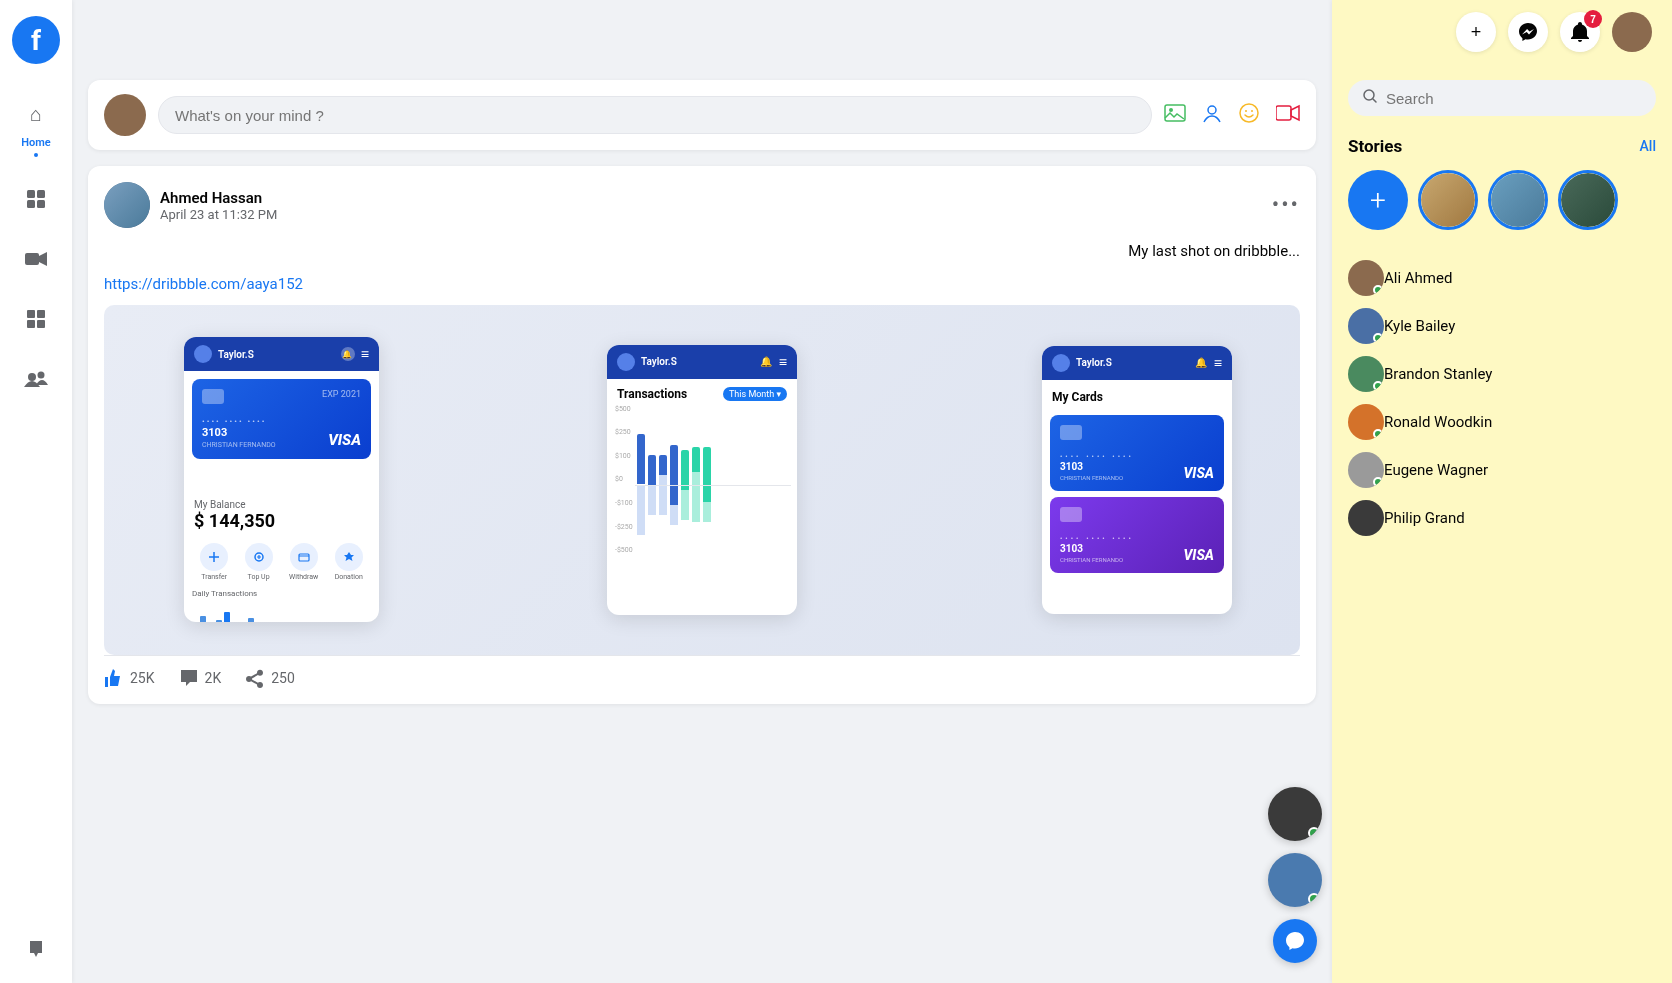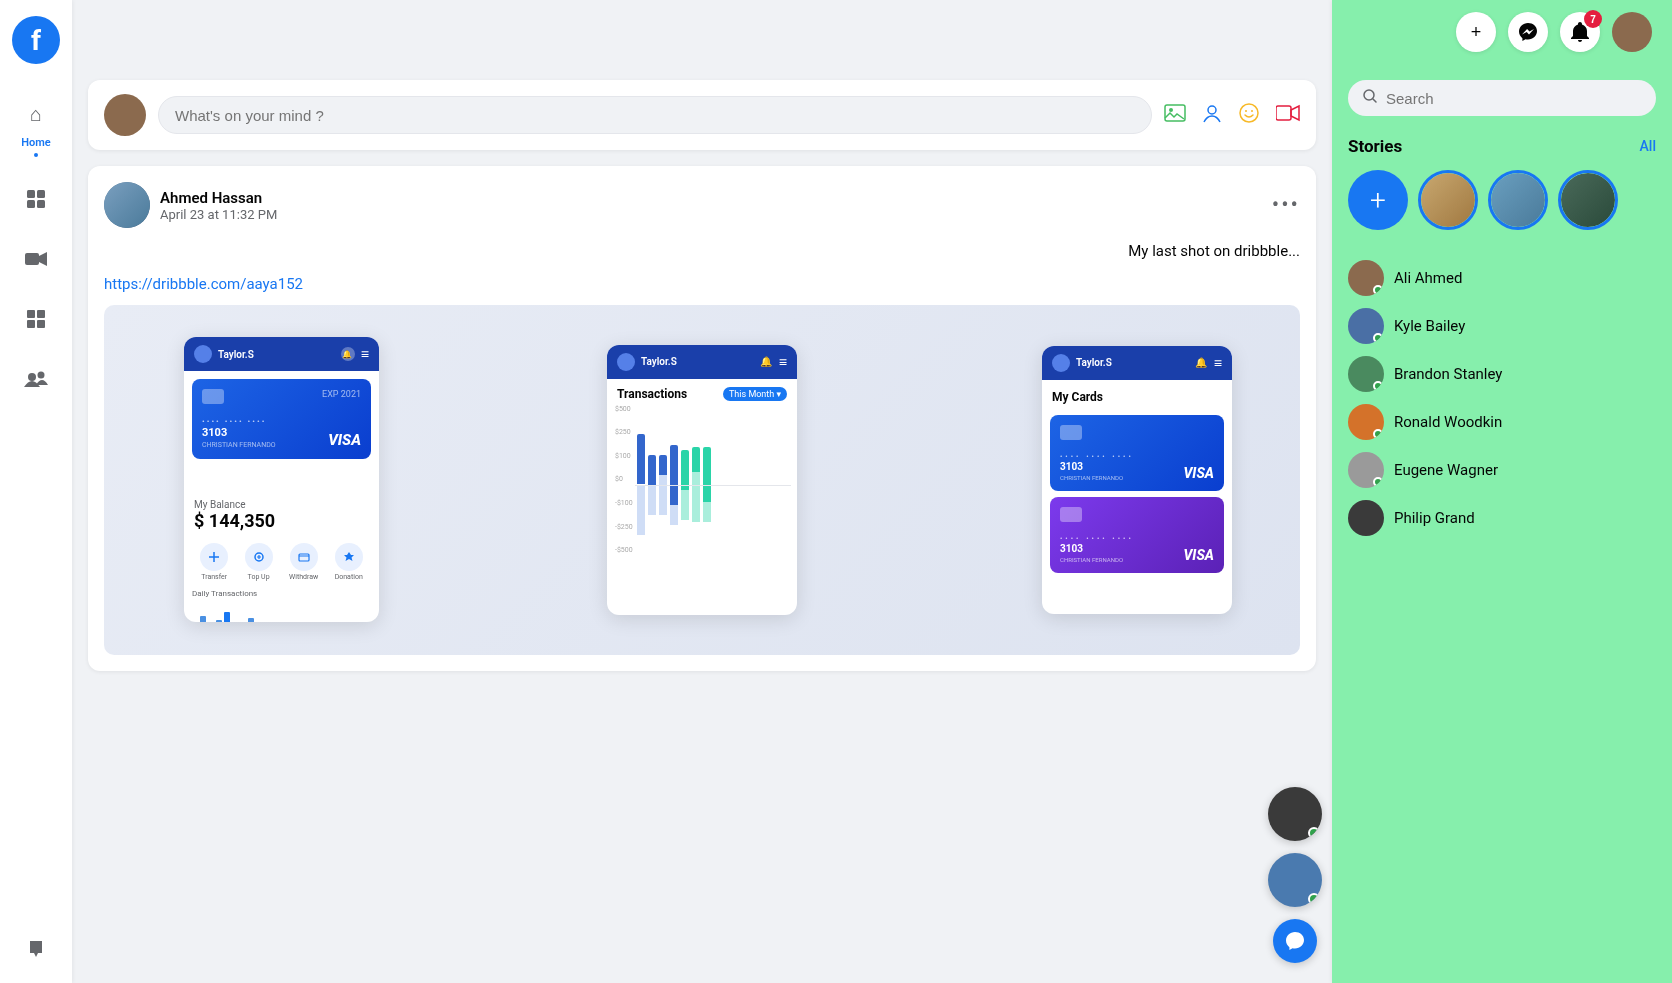--- a/index.html
+++ b/index.html
@@ -319,21 +319,21 @@
       overflow: hidden;
     }
 
     
     .right-sidebar {
       width: 340px;
       position: fixed;
       right: 0;
       top: 0;
       height: 100vh;
-      background: #86efac;
+      background: #fef9c3;
       padding: 16px;
       overflow-y: auto;
       box-shadow: -1px 0 4px rgba(0,0,0,0.06);
     }
 
     .search-box {
       display: flex;
       align-items: center;
       background: #f0f2f5;
       border-radius: 20px;
@@ -415,21 +415,20 @@
     }
 
     
     .contacts-section .section-header {
       margin-bottom: 12px;
     }
 
     .contact-item {
       display: flex;
       align-items: center;
-      gap: 10px;
       padding: 6px 0;
       cursor: pointer;
     }
 
     .contact-avatar {
       width: 36px;
       height: 36px;
       border-radius: 50%;
       background: #c8d0d8;
       position: relative;
@@ -829,20 +828,40 @@
               <div style="color:rgba(255,255,255,0.7);font-size:7px;letter-spacing:3px;">••••  ••••  ••••</div>
               <div style="color:#fff;font-size:10px;font-weight:700;">3103</div>
               <div style="color:rgba(255,255,255,0.6);font-size:6px;margin-top:2px;">CHRISTIAN FERNANDO</div>
             </div>
             <div style="color:#fff;font-size:14px;font-weight:800;font-style:italic;">VISA</div>
           </div>
         </div>
       </div>
     </div>
 
+    <div class="post-stats">
+      <div class="stat-item">
+        <svg width="20" height="20" viewBox="0 0 20 20" fill="#1877f2">
+          <path d="M6 9l3-8 2 2-1 5h6l-2 10H6V9zM4 9H1v10h3V9z"></path>
+        </svg>
+        <span>25K</span>
+      </div>
+      <div class="stat-item">
+        <svg width="20" height="20" viewBox="0 0 20 20" fill="#65676b">
+          <path d="M2 2h16v12H11l-4 4v-4H2V2z"></path>
+        </svg>
+        <span>2K</span>
+      </div>
+      <div class="stat-item">
+        <svg width="20" height="20" viewBox="0 0 20 20" fill="#65676b">
+          <path d="M15 14c-.8 0-1.6.3-2.1.8L7 11.5c.1-.3.1-.7 0-1L12.9 7c.5.5 1.3.8 2.1.8 1.7 0 3-1.3 3-3s-1.3-3-3-3-3 1.3-3 3v.4L6.1 8.5C5.6 8.2 4.8 8 4 8c-1.7 0-3 1.3-3 3s1.3 3 3 3c.8 0 1.6-.3 2.1-.8l5.9 3.3v.4c0 1.7 1.3 3 3 3s3-1.3 3-3-1.3-3-3-3z"></path>
+        </svg>
+        <span>250</span>
+      </div>
+    </div>
   </div>
 </div>
 
 <div class="right-sidebar">
 
   <div class="search-box" style="margin-top:64px;">
     <span class="search-icon-wrap">
       <svg width="16" height="16" viewBox="0 0 16 16" fill="#65676b">
         <circle cx="7" cy="7" r="5" fill="none" stroke="#65676b" stroke-width="1.5"></circle>
         <path d="M11 11l3 3" stroke="#65676b" stroke-width="1.5" stroke-linecap="round"></path>

